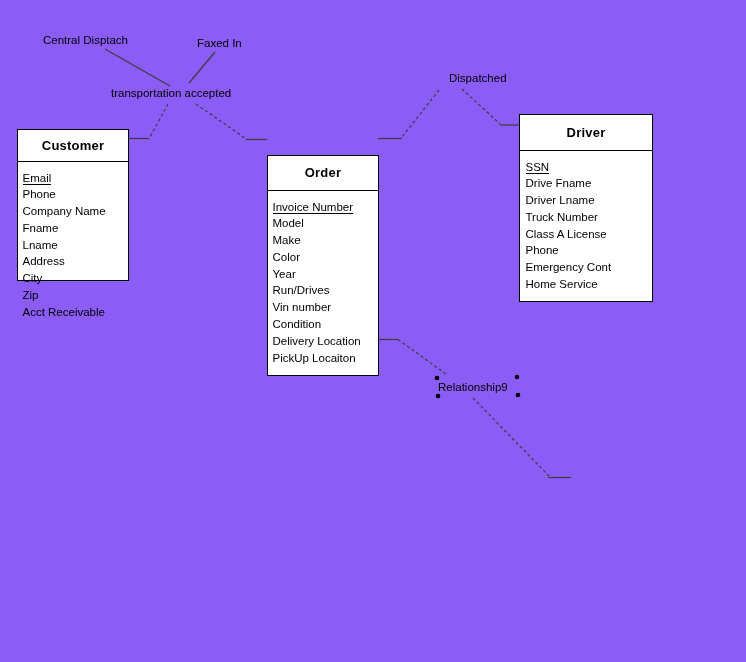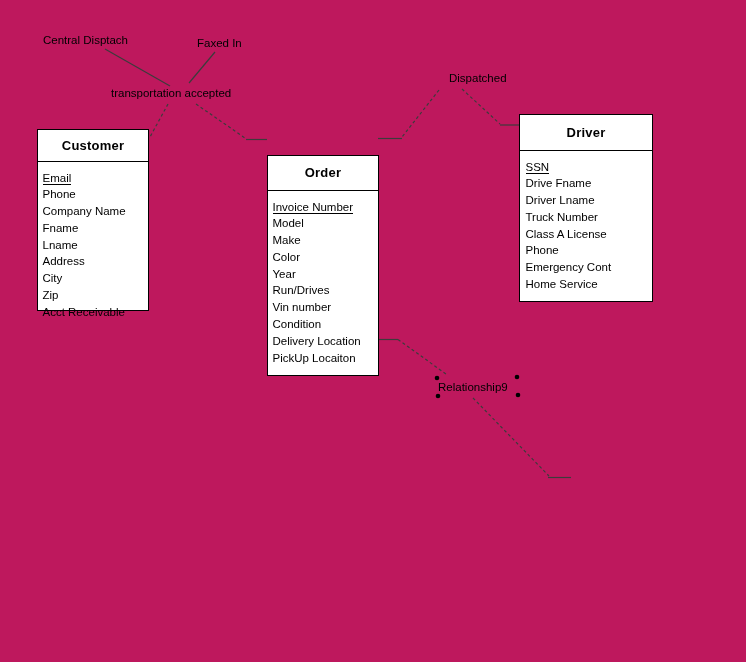--- a/index.html
+++ b/index.html
@@ -1,19 +1,19 @@
 <!DOCTYPE html>
 <html><head>
 <meta charset="utf-8">
 <style>
   html,body{margin:0;padding:0;background:#fff;}
   .canvas{
     position:relative;
     width:746px;height:662px;
-    background:#be185d;
+    background:#8b5cf6;
     font-family:"Liberation Sans", sans-serif;
     color:#000;
     overflow:hidden;
   }
   svg.wires{position:absolute;left:0;top:0;width:746px;height:662px;}
 
   .entity{
     position:absolute;
     box-sizing:border-box;
     border:1.5px solid #000;
@@ -82,21 +82,21 @@
       <circle cx="518" cy="395" r="2.3"></circle>
     </g>
   </svg>
 
   <div class="float-label" style="left:43px;top:34px;">Central Disptach</div>
   <div class="float-label" style="left:197px;top:37px;">Faxed In</div>
   <div class="float-label" style="left:111px;top:87px;">transportation accepted</div>
   <div class="float-label" style="left:417px;top:72px;padding-left:32px;">Dispatched</div>
   <div class="float-label" style="left:438px;top:381px;">Relationship9</div>
 
-  <div class="entity" style="left:17px;top:129px;width:112px;height:182px;margin-left:20px;">
+  <div class="entity" style="left:17px;top:129px;width:112px;height:152px;">
     <div class="entity-title" style="height:31.5px;">Customer</div>
     <div class="entity-fields">
       <div class="field"><span class="pk-text">Email</span></div>
       <div class="field">Phone</div>
       <div class="field">Company Name</div>
       <div class="field">Fname</div>
       <div class="field">Lname</div>
       <div class="field">Address</div>
       <div class="field">City</div>
       <div class="field">Zip</div>

